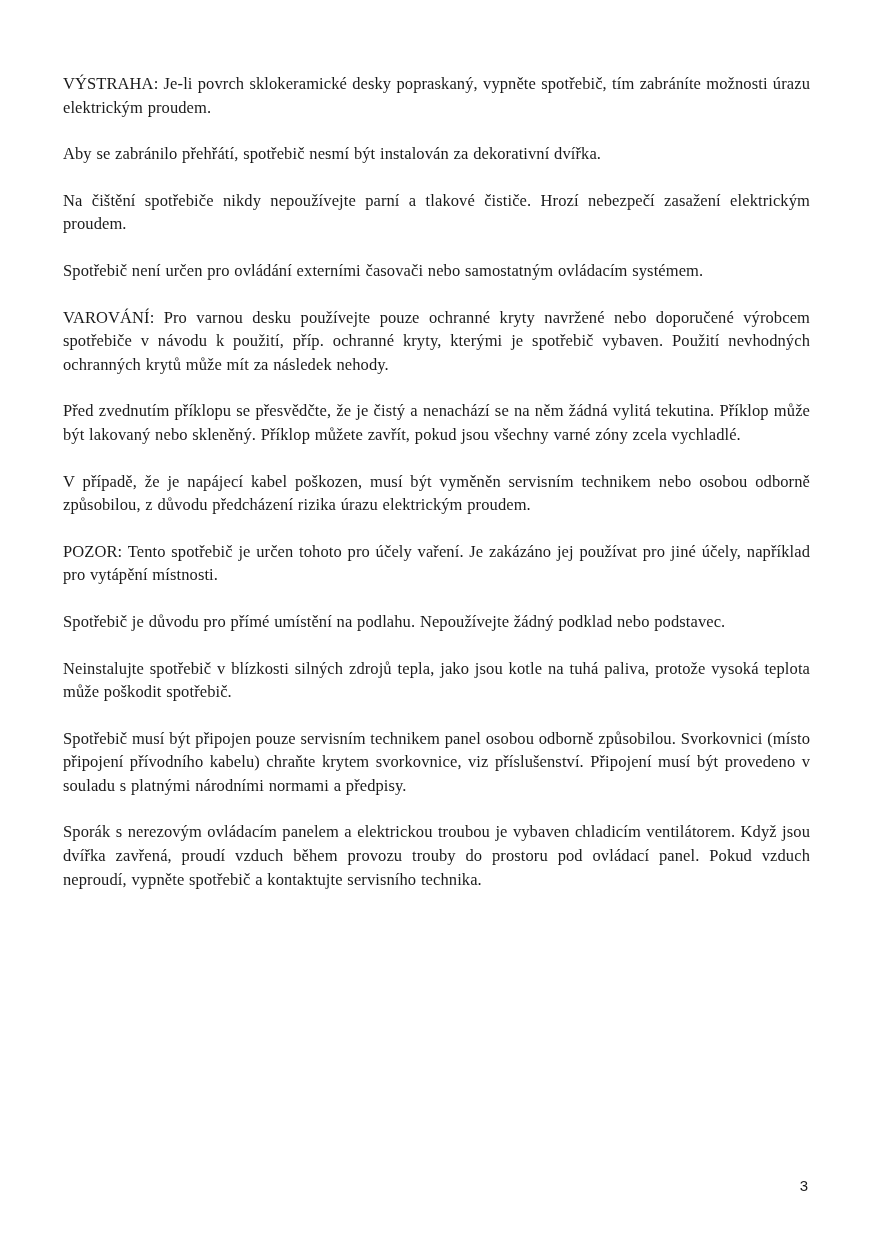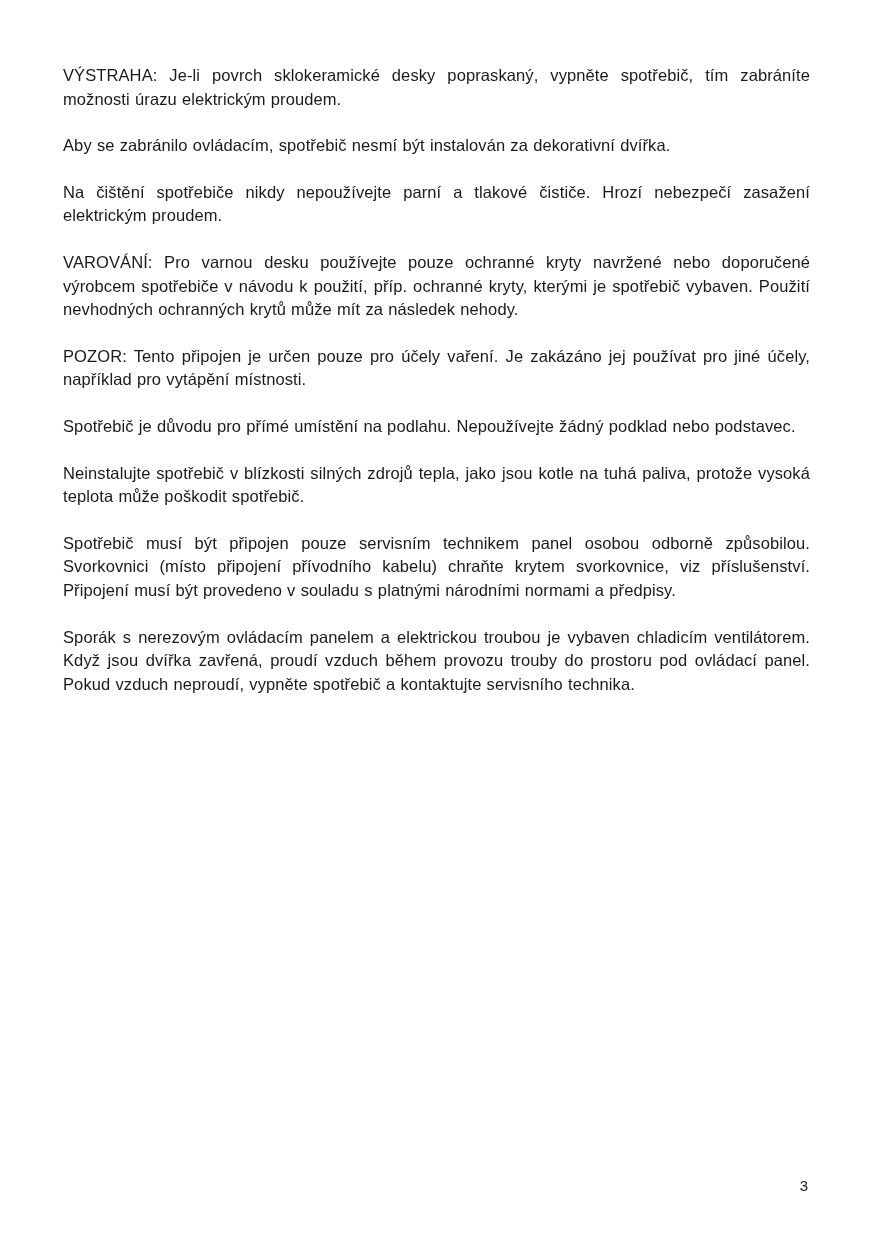--- a/index.html
+++ b/index.html
@@ -12,23 +12,24 @@
     width: 874px;
     height: 1240px;
     background: #ffffff;
     box-sizing: border-box;
     overflow: hidden;
     font-family: "Liberation Sans", "DejaVu Sans", sans-serif;
     color: #1a1a1a;
   }
   .content {
     position: absolute;
-    top: 64px;
+    top: 72px;
     left: 63px;
     right: 64px;
+    font-family: Liberation Serif, serif;
   }
   .content p {
     margin: 0 0 23px 0;
     font-size: 16.5px;
     line-height: 1.43;
     text-align: justify;
     text-justify: inter-word;
     letter-spacing: 0.1px;
     word-spacing: 0.5px;
   }
@@ -39,23 +40,26 @@
     font-size: 15px;
     color: #1a1a1a;
   }
 </style>
 </head>
 <body>
 
 <div class="page">
   <div class="content">
     <p>VÝSTRAHA: Je-li povrch sklokeramické desky popraskaný, vypněte spotřebič, tím zabráníte možnosti úrazu elektrickým proudem.</p>
-    <p>Aby se zabránilo ovládacím, spotřebič nesmí být instalován za dekorativní dvířka.</p>
+    <p>Aby se zabránilo přehřátí, spotřebič nesmí být instalován za dekorativní dvířka.</p>
     <p>Na čištění spotřebiče nikdy nepoužívejte parní a tlakové čističe. Hrozí nebezpečí zasažení elektrickým proudem.</p>
+    <p>Spotřebič není určen pro ovládání externími časovači nebo samostatným ovládacím systémem.</p>
     <p>VAROVÁNÍ: Pro varnou desku používejte pouze ochranné kryty navržené nebo doporučené výrobcem spotřebiče v návodu k použití, příp. ochranné kryty, kterými je spotřebič vybaven. Použití nevhodných ochranných krytů může mít za následek nehody.</p>
-    <p>POZOR: Tento připojen je určen pouze pro účely vaření. Je zakázáno jej používat pro jiné účely, například pro vytápění místnosti.</p>
+    <p>Před zvednutím příklopu se přesvědčte, že je čistý a nenachází se na něm žádná vylitá tekutina. Příklop může být lakovaný nebo skleněný. Příklop můžete zavřít, pokud jsou všechny varné zóny zcela vychladlé.</p>
+    <p>V případě, že je napájecí kabel poškozen, musí být vyměněn servisním technikem nebo osobou odborně způsobilou, z důvodu předcházení rizika úrazu elektrickým proudem.</p>
+    <p>POZOR: Tento spotřebič je určen tohoto pro účely vaření. Je zakázáno jej používat pro jiné účely, například pro vytápění místnosti.</p>
     <p>Spotřebič je důvodu pro přímé umístění na podlahu. Nepoužívejte žádný podklad nebo podstavec.</p>
     <p>Neinstalujte spotřebič v blízkosti silných zdrojů tepla, jako jsou kotle na tuhá paliva, protože vysoká teplota může poškodit spotřebič.</p>
     <p>Spotřebič musí být připojen pouze servisním technikem panel osobou odborně způsobilou. Svorkovnici (místo připojení přívodního kabelu) chraňte krytem svorkovnice, viz příslušenství. Připojení musí být provedeno v souladu s platnými národními normami a předpisy.</p>
     <p>Sporák s nerezovým ovládacím panelem a elektrickou troubou je vybaven chladicím ventilátorem. Když jsou dvířka zavřená, proudí vzduch během provozu trouby do prostoru pod ovládací panel. Pokud vzduch neproudí, vypněte spotřebič a kontaktujte servisního technika.</p>
   </div>
   <div class="page-number">3</div>
 </div>
 
 </body></html>

